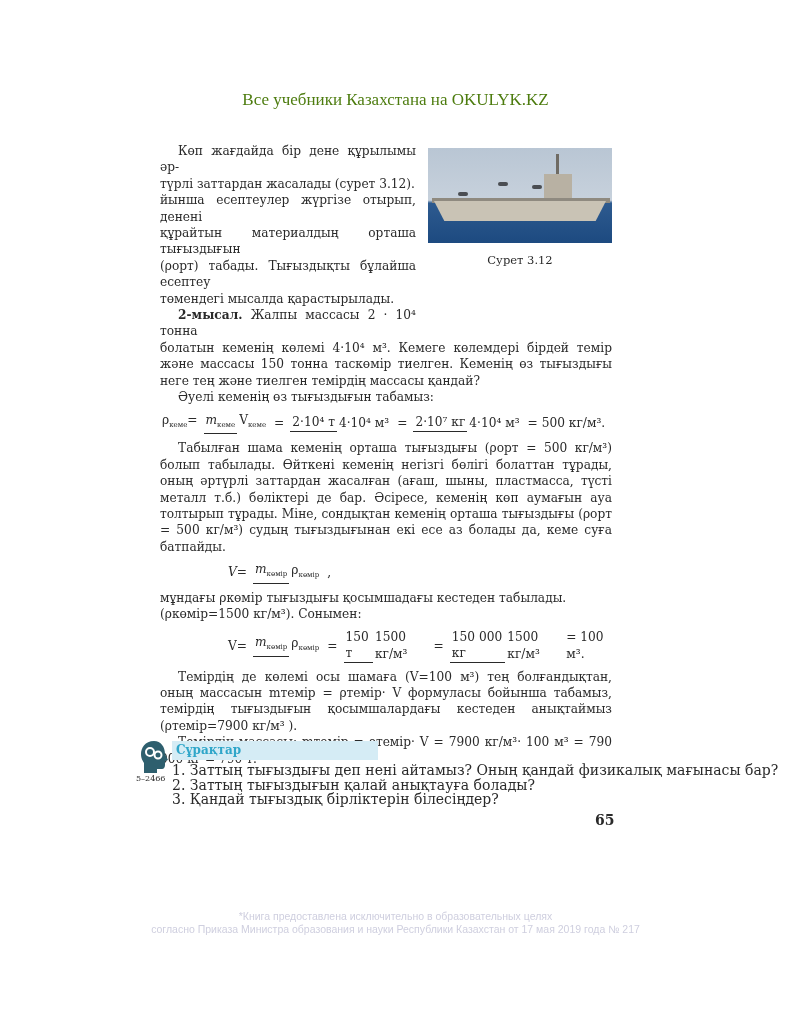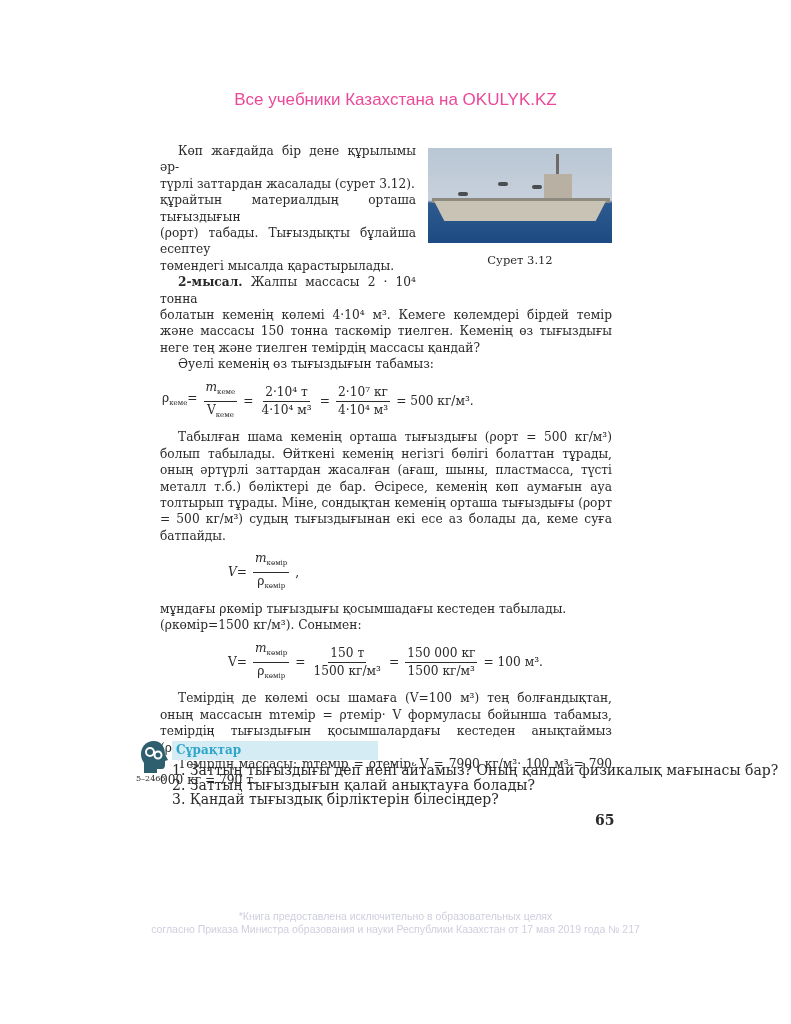--- a/index.html
+++ b/index.html
@@ -1,36 +1,36 @@
 <!DOCTYPE html>
 <html><head>
 <meta charset="utf-8">
 <style>
   html, body { margin:0; padding:0; background:#ffffff; }
   body { width:791px; height:1024px; position:relative; overflow:hidden;
          font-family:"DejaVu Serif", "Liberation Serif", serif; color:#2a2a2a; }
   .watermark-top { position:absolute; top:90px; left:0; width:791px; text-align:center;
-         font-family:Liberation Sans, sans-serif; font-size:17px; color:#ec4899; }
+         font-family:Liberation Serif, serif; font-size:17px; color:#4d7c0f; }
   .page { position:absolute; left:160px; top:143px; width:452px; font-size:12.2px; line-height:16.4px; }
   .p { margin:0; text-align:justify; }
   .indent { text-indent:18px; }
   .wrap-text { width:256px; }
   .figure { position:absolute; left:428px; top:148px; width:184px; }
   .photo { width:184px; height:95px; position:relative; overflow:hidden;
            background:linear-gradient(#b9c6d4 0%, #c7d1dc 55%, #2d5a8f 58%, #1d4a80 100%); }
   .ship-hull { position:absolute; left:6px; top:53px; width:172px; height:20px; background:#c9c3b5;
                clip-path:polygon(0 0,100% 0,94% 100%,6% 100%); }
   .ship-deck { position:absolute; left:4px; top:50px; width:178px; height:5px; background:#8f8a80; }
   .ship-island { position:absolute; left:116px; top:26px; width:28px; height:26px; background:#b8b1a3; }
   .ship-mast { position:absolute; left:128px; top:6px; width:3px; height:22px; background:#6f6b64; }
   .heli { position:absolute; width:10px; height:4px; background:#4a4d52; border-radius:2px; }
   .caption { text-align:center; font-size:11.5px; margin-top:10px; }
   b.bold { font-weight:bold; }
   .formula { display:flex; align-items:center; gap:6px; margin:6px 0; }
-  .frac { display:inline-flex; flex-direction:column; align-items:center; vertical-align:middle; }
+  .frac { display:inline-flex; flex-direction:row; align-items:center; vertical-align:middle; }
   .frac .num { border-bottom:1px solid #2a2a2a; padding:0 2px; }
   .frac .den { padding:0 2px; }
   sub, sup { font-size:7px; }
   .i { font-style:italic; }
   .questions-head { position:absolute; left:172px; top:741px; width:202px; height:19px; background:#d5ecf5;
                     color:#2fa6c9; font-weight:bold; font-size:12px; line-height:19px; padding-left:4px; }
   .head-icon { position:absolute; left:140px; top:740px; width:30px; height:34px; }
   .qlist { position:absolute; left:172px; top:763px; font-size:14px; line-height:14.5px; }
   .qlist div { white-space:nowrap; }
   .footer-left { position:absolute; left:136px; top:774px; font-size:8px; }
@@ -53,20 +53,21 @@
     <div class="heli" style="left:104px;top:37px;"></div>
     <div class="heli" style="left:30px;top:44px;"></div>
   </div>
   <div class="caption">Сурет 3.12</div>
 </div>
 
 <div class="page">
   <div class="wrap-text">
     <div class="p indent">Көп жағдайда бір дене құрылымы әр-</div>
     <div class="p">түрлі заттардан жасалады (сурет 3.12).</div>
+    <div class="p">йынша есептеулер жүргізе отырып, денені</div>
     <div class="p">құрайтын материалдың орташа тығыздығын</div>
     <div class="p">(ρорт) табады. Тығыздықты бұлайша есептеу</div>
     <div class="p">төмендегі мысалда қарастырылады.</div>
     <div class="p indent">
       <b class="bold">2-мысал.</b>
       <span>Жалпы массасы 2 · 10⁴ тонна</span>
     </div>
   </div>
   <div class="p">болатын кеменің көлемі 4·10⁴ м³. Кемеге көлемдері бірдей темір және массасы 150 тонна таскөмір тиелген. Кеменің өз тығыздығы неге тең және тиелген темірдің массасы қандай?</div>
   <div class="p indent">Әуелі кеменің өз тығыздығын табамыз:</div>

